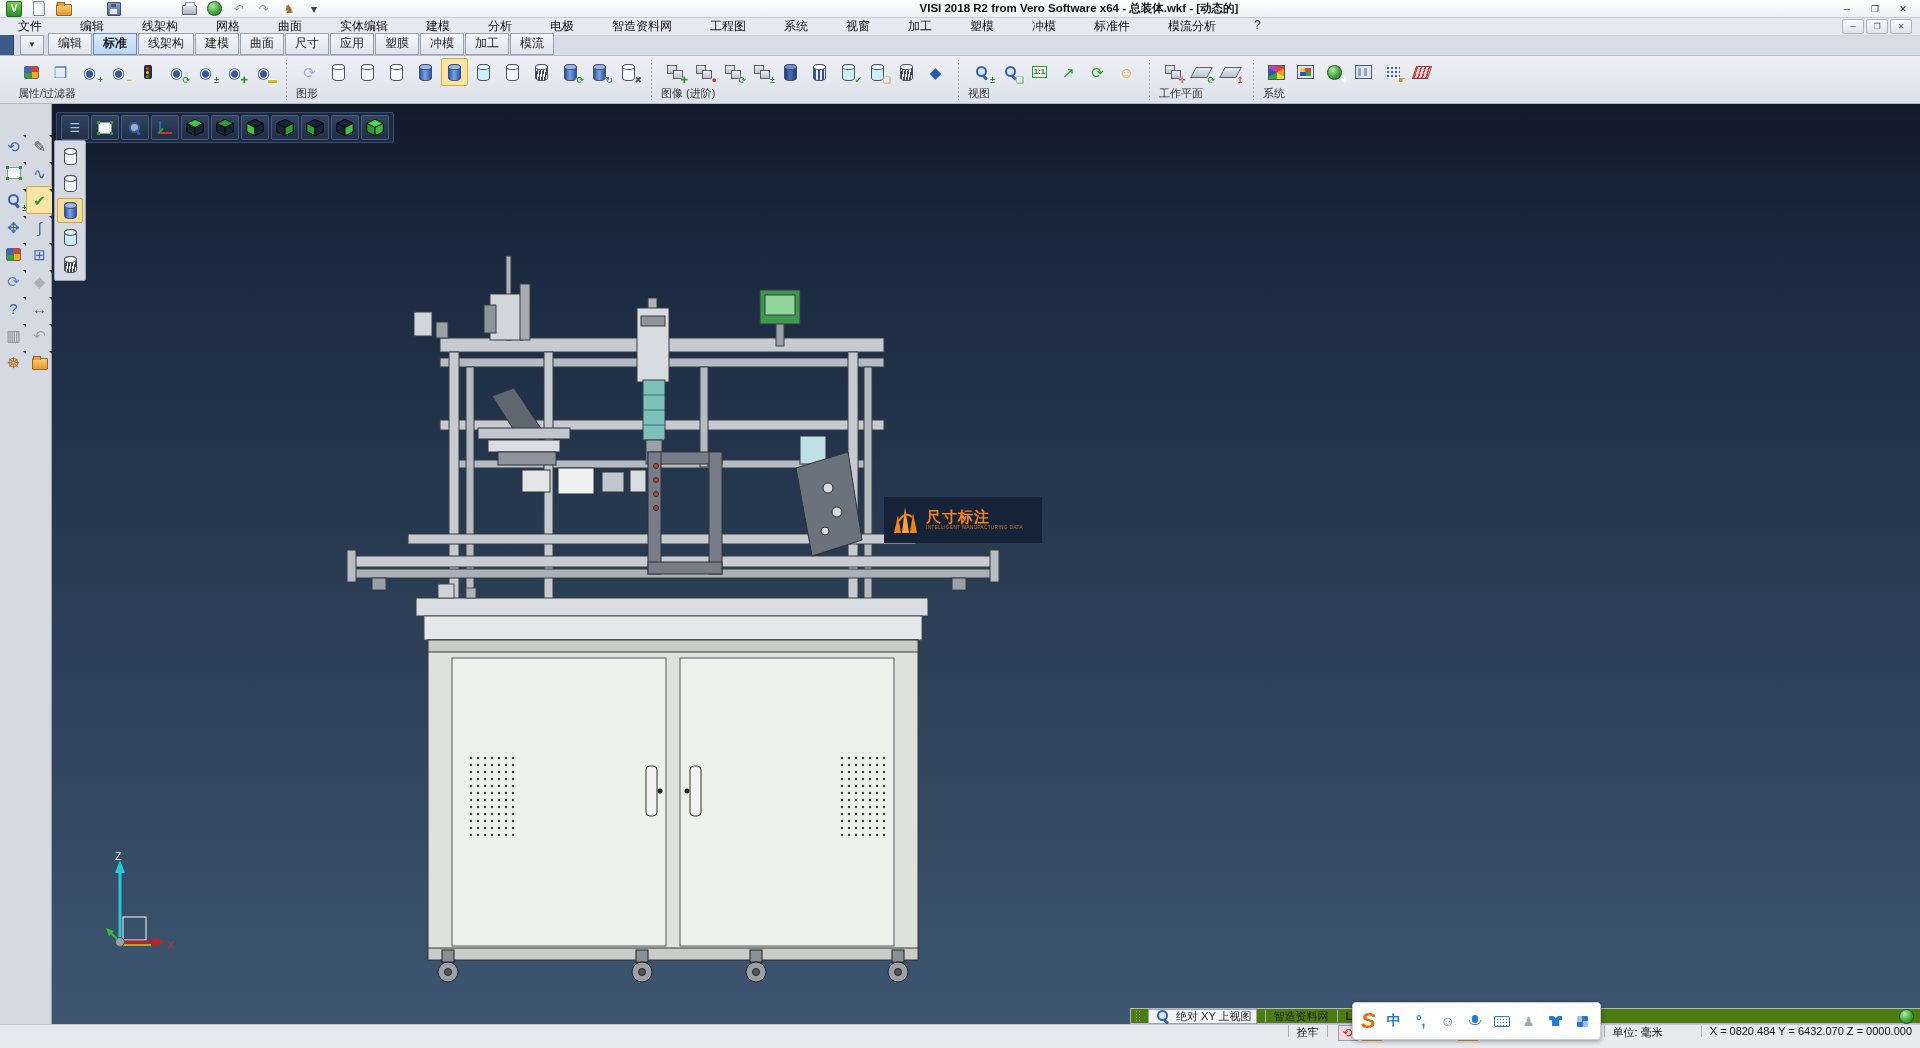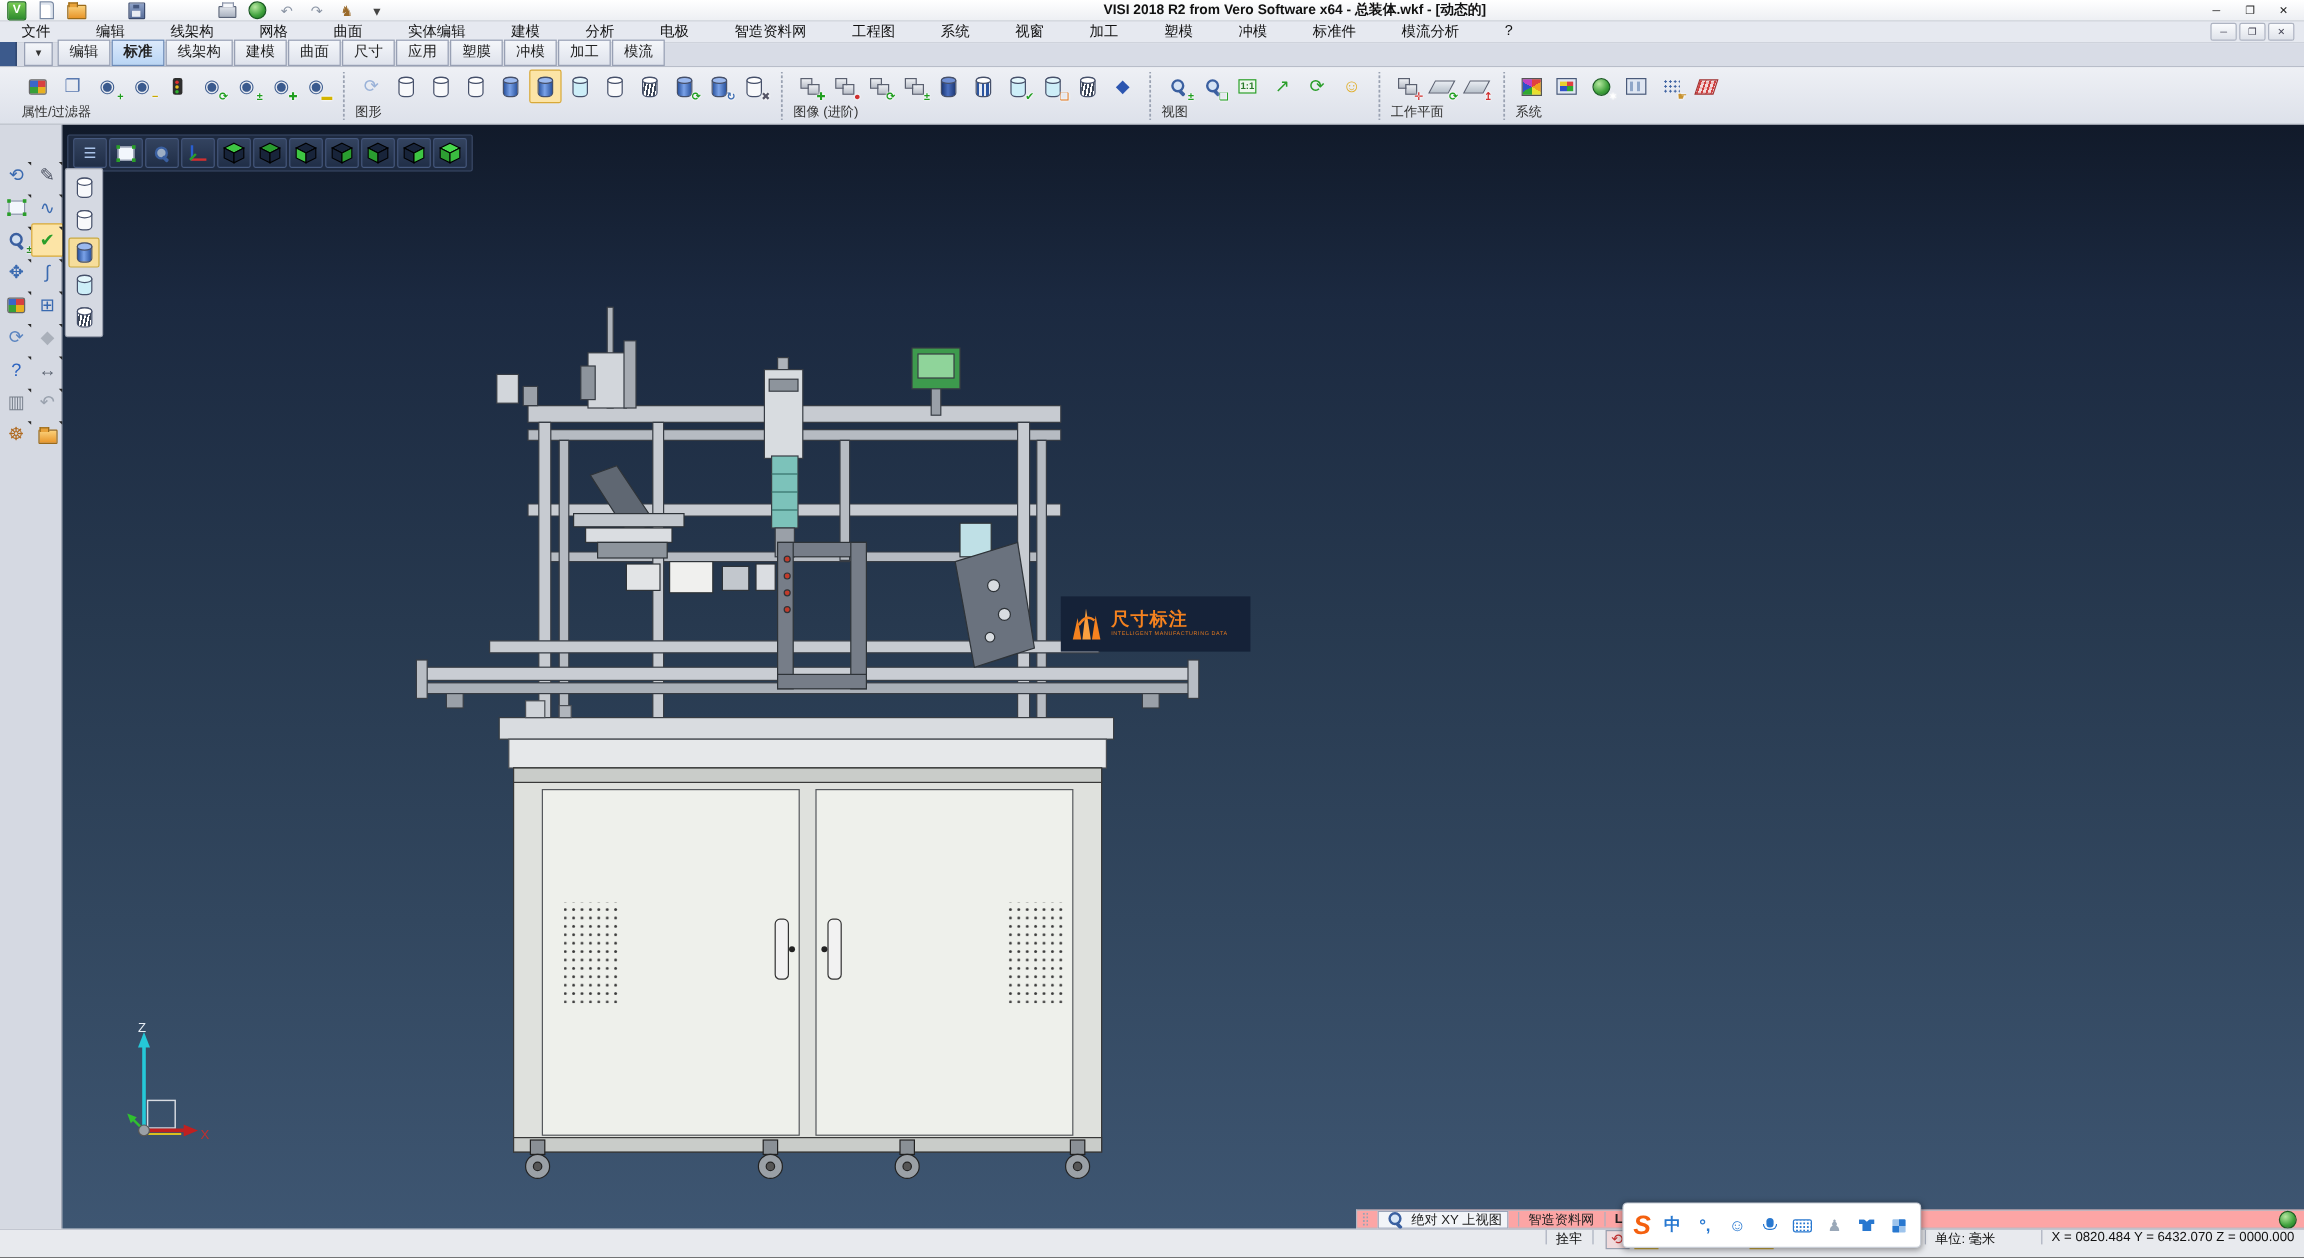--- a/index.html
+++ b/index.html
@@ -155,21 +155,21 @@
      border:1px solid transparent;border-radius:2px;}
   .lb.sel{background:#f6dd9b;border-color:#caa93e;}
   #machine{position:absolute;left:248px;top:146px;}
   #watermark{position:absolute;left:832px;top:393px;width:158px;height:46px;background:#152238;
      display:flex;align-items:center;padding:2px 6px;box-sizing:border-box;gap:6px;}
   #wm-text{display:flex;flex-direction:column;line-height:1.1;}
   #wm-title{font-size:15px;font-weight:bold;color:#f5821f;letter-spacing:1px;}
   #wm-sub{font-size:4.5px;color:#e07820;letter-spacing:.5px;}
   #triad{position:absolute;left:33px;top:741px;}
   
-  #status-top{position:absolute;left:1130px;right:0;top:1008px;height:16px;background:#fca5a5;
+  #status-top{position:absolute;left:1130px;right:0;top:1008px;height:16px;background:#4d7c0f;
      border:1px solid #b2b8c4;border-right:none;display:flex;align-items:center;font-size:11px;color:#222;
      box-sizing:border-box;padding:0 6px 0 4px;}
   .handle{width:5px;height:12px;background-image:radial-gradient(#9aa2b2 0.8px,transparent 0.8px);
      background-size:3px 3px;margin-right:8px;}
   .vbox{display:flex;align-items:center;gap:3px;border:1px solid #9aa4b8;padding:0 4px;height:13px;
      background:#f2f4f8;white-space:nowrap;}
   .ssep{width:1px;height:12px;background:#aab0be;margin:0 8px;}
   .bbar{width:44px;height:12px;border:1px solid #24448a;border-radius:2px;margin-right:5px;
      background:linear-gradient(#7fa3e0,#3a66b8);}
   #status-main{position:absolute;left:0;right:0;top:1024px;height:16px;background:#e8eaee;

